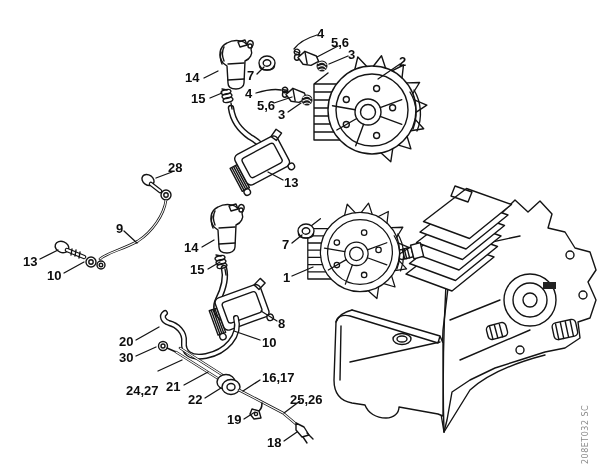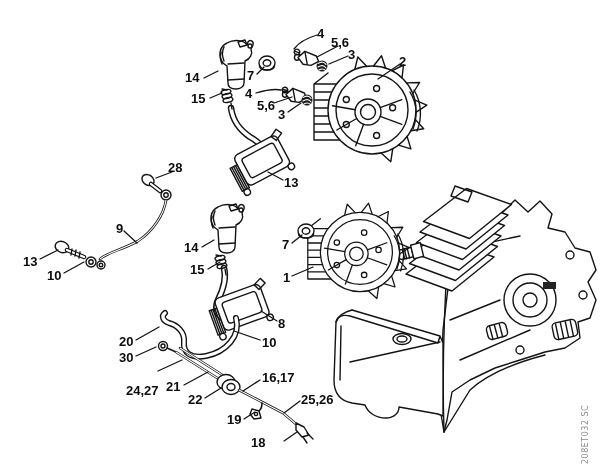--- a/index.html
+++ b/index.html
@@ -309,19 +309,19 @@
 <div class="callout" style="left:282px;top:238px">7</div>
 <div class="callout" style="left:283px;top:271px">1</div>
 <div class="callout" style="left:278px;top:317px">8</div>
 <div class="callout" style="left:262px;top:336px">10</div>
 <div class="callout" style="left:119px;top:335px">20</div>
 <div class="callout" style="left:119px;top:351px">30</div>
 <div class="callout" style="left:126px;top:384px">24,27</div>
 <div class="callout" style="left:166px;top:380px">21</div>
 <div class="callout" style="left:188px;top:393px">22</div>
 <div class="callout" style="left:262px;top:371px">16,17</div>
-<div class="callout" style="left:301px;top:393px">25,26</div>
+<div class="callout" style="left:290px;top:393px">25,26</div>
 <div class="callout" style="left:227px;top:413px">19</div>
-<div class="callout" style="left:251px;top:436px">18</div>
+<div class="callout" style="left:267px;top:436px">18</div>
 
 <div class="watermark">208ET032 SC</div>
 
 </div>
 
 </body></html>

